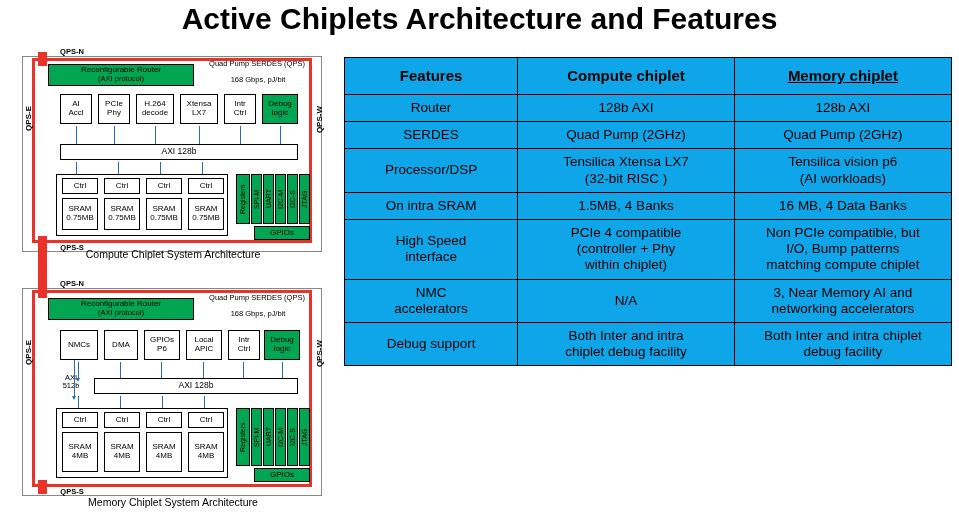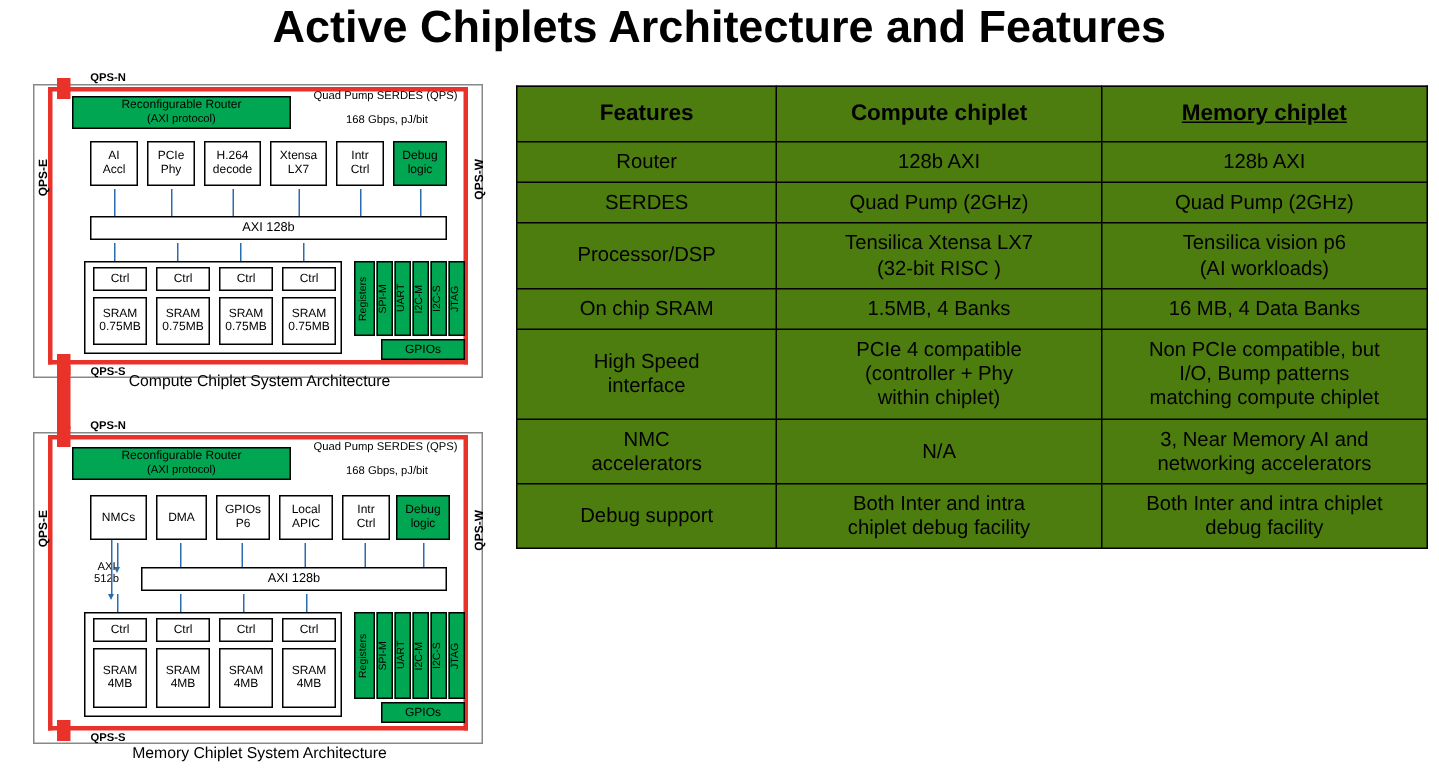--- a/index.html
+++ b/index.html
@@ -31,21 +31,21 @@
 
   .arrow{position:absolute;background:#2b6cb0;width:1px;}
   .arrow:after{content:"";position:absolute;left:-2px;bottom:-4px;border-left:2.5px solid transparent;border-right:2.5px solid transparent;border-top:4px solid #2b6cb0;}
 
   .caption{position:absolute;font-size:10.5px;text-align:center;width:100%;}
 
   .note{position:absolute;font-size:7.5px;line-height:1.25;}
 
   
   .tbl-wrap{position:absolute;left:344px;top:57px;width:608px;}
-  table{border-collapse:collapse;width:608px;background:#4d7c0f;}
+  table{border-collapse:collapse;width:608px;background:#0ea5e9;}
   td,th{border:1.5px solid #000;text-align:center;vertical-align:middle;
         font-size:13.5px;line-height:1.2;padding:5px 4px;}
   thead th{font-size:15px;font-weight:bold;padding:9px 4px;}
   td.rowhdr{font-size:13.5px;}
   .c1{width:170px;}
   .c2{width:219px;}
   .c3{width:219px;text-decoration:underline;}
 </style>
 </head>
 <body>
@@ -225,21 +225,21 @@
           <td style="white-space:pre-line">Quad Pump (2GHz)</td>
         </tr>
         <tr>
           <td class="rowhdr" style="white-space:pre-line">Processor/DSP</td>
           <td style="white-space:pre-line">Tensilica Xtensa LX7
 (32-bit RISC )</td>
           <td style="white-space:pre-line">Tensilica vision p6
 (AI workloads)</td>
         </tr>
         <tr>
-          <td class="rowhdr" style="white-space:pre-line">On chip SRAM</td>
+          <td class="rowhdr" style="white-space:pre-line">On intra SRAM</td>
           <td style="white-space:pre-line">1.5MB, 4 Banks</td>
           <td style="white-space:pre-line">16 MB, 4 Data Banks</td>
         </tr>
         <tr>
           <td class="rowhdr" style="white-space:pre-line">High Speed
 interface</td>
           <td style="white-space:pre-line">PCIe 4 compatible
 (controller + Phy
 within chiplet)</td>
           <td style="white-space:pre-line">Non PCIe compatible, but

